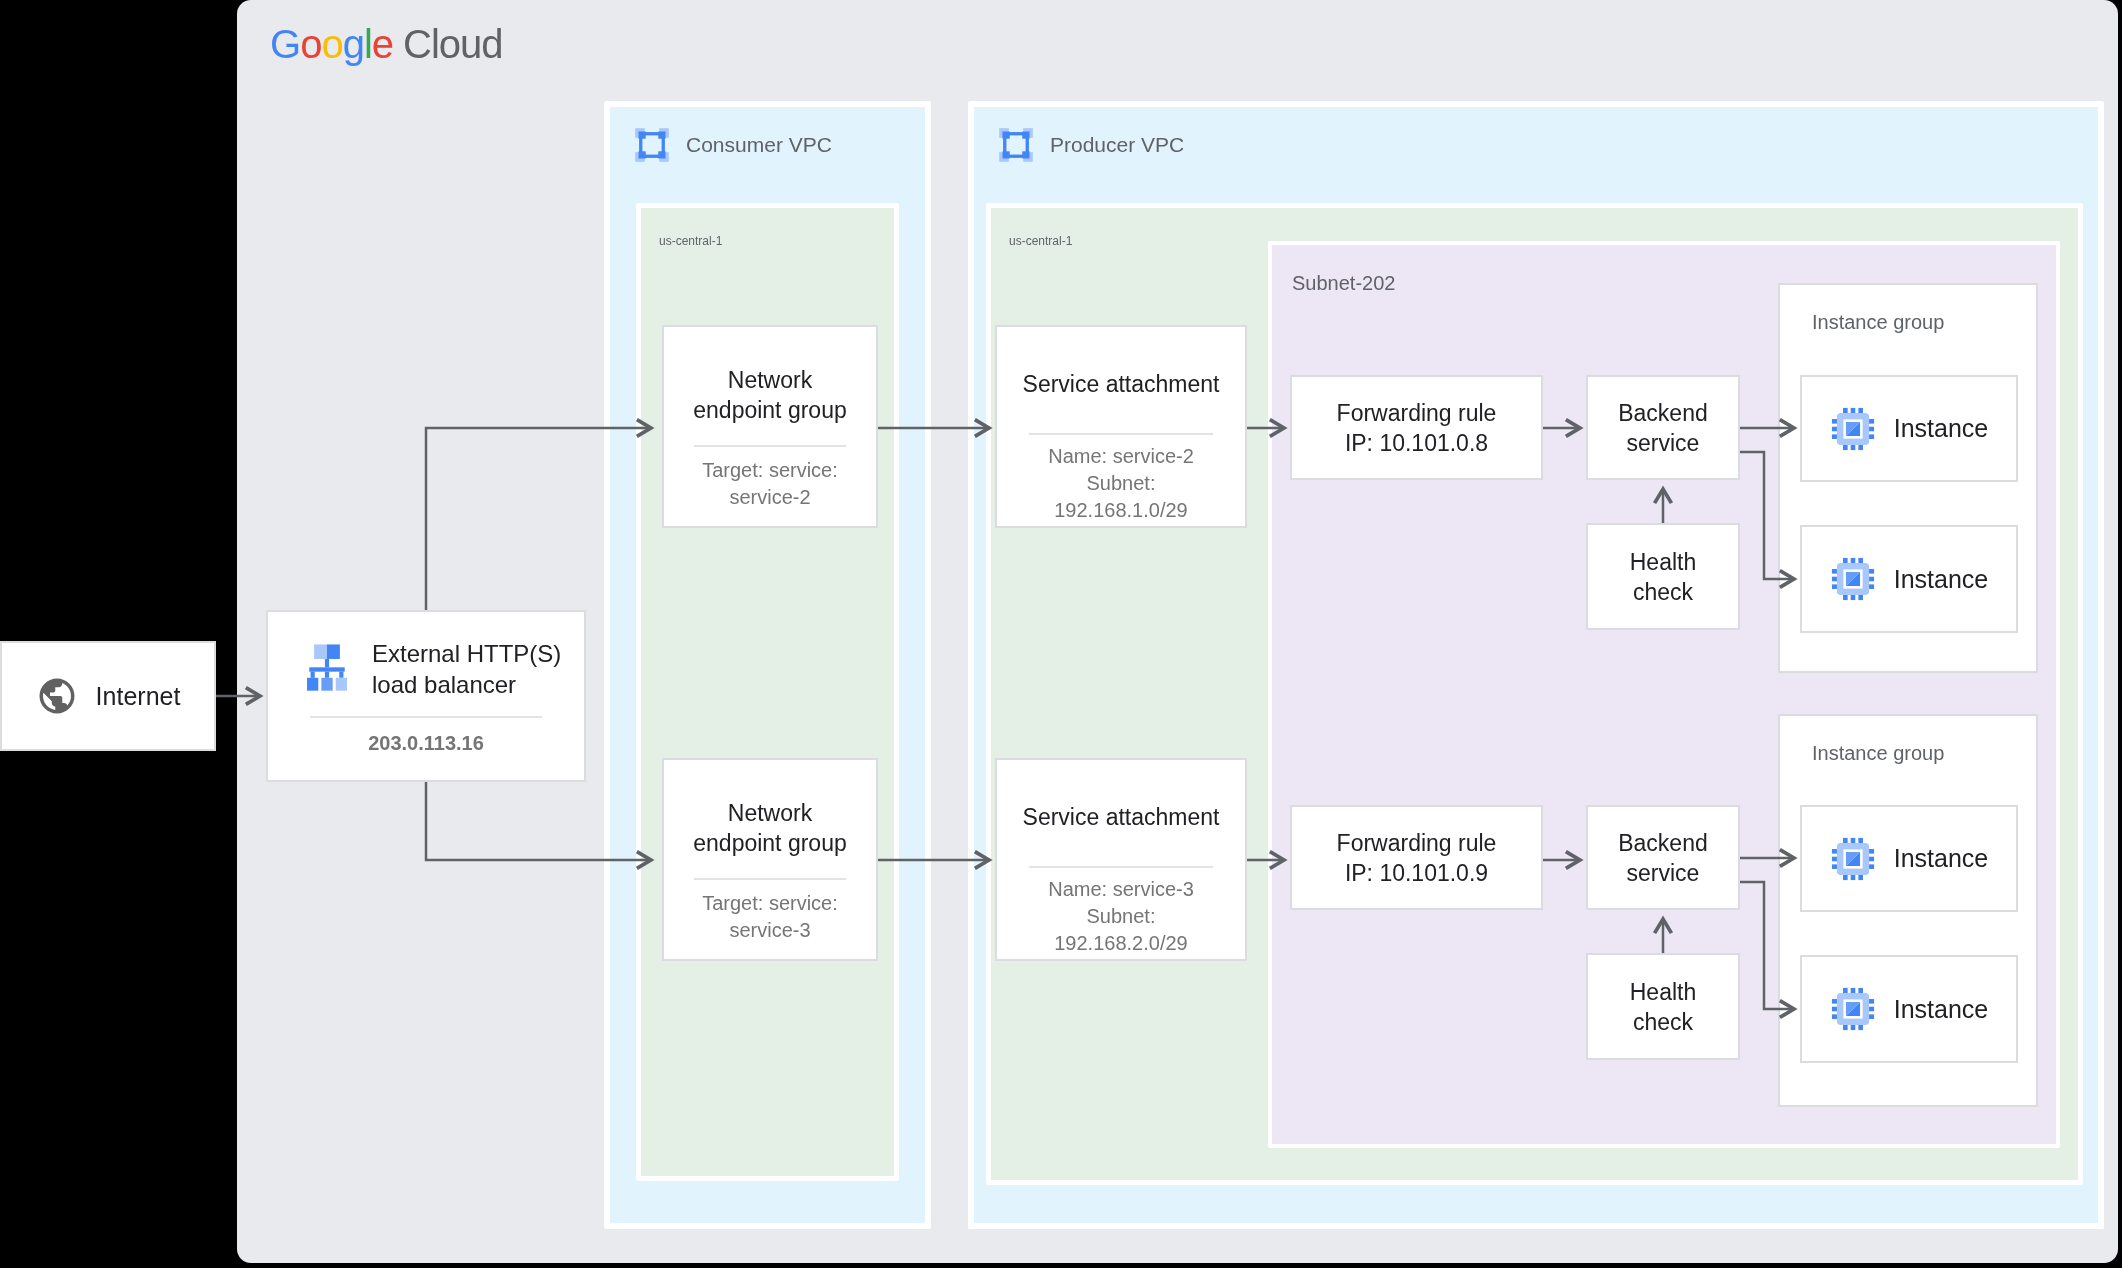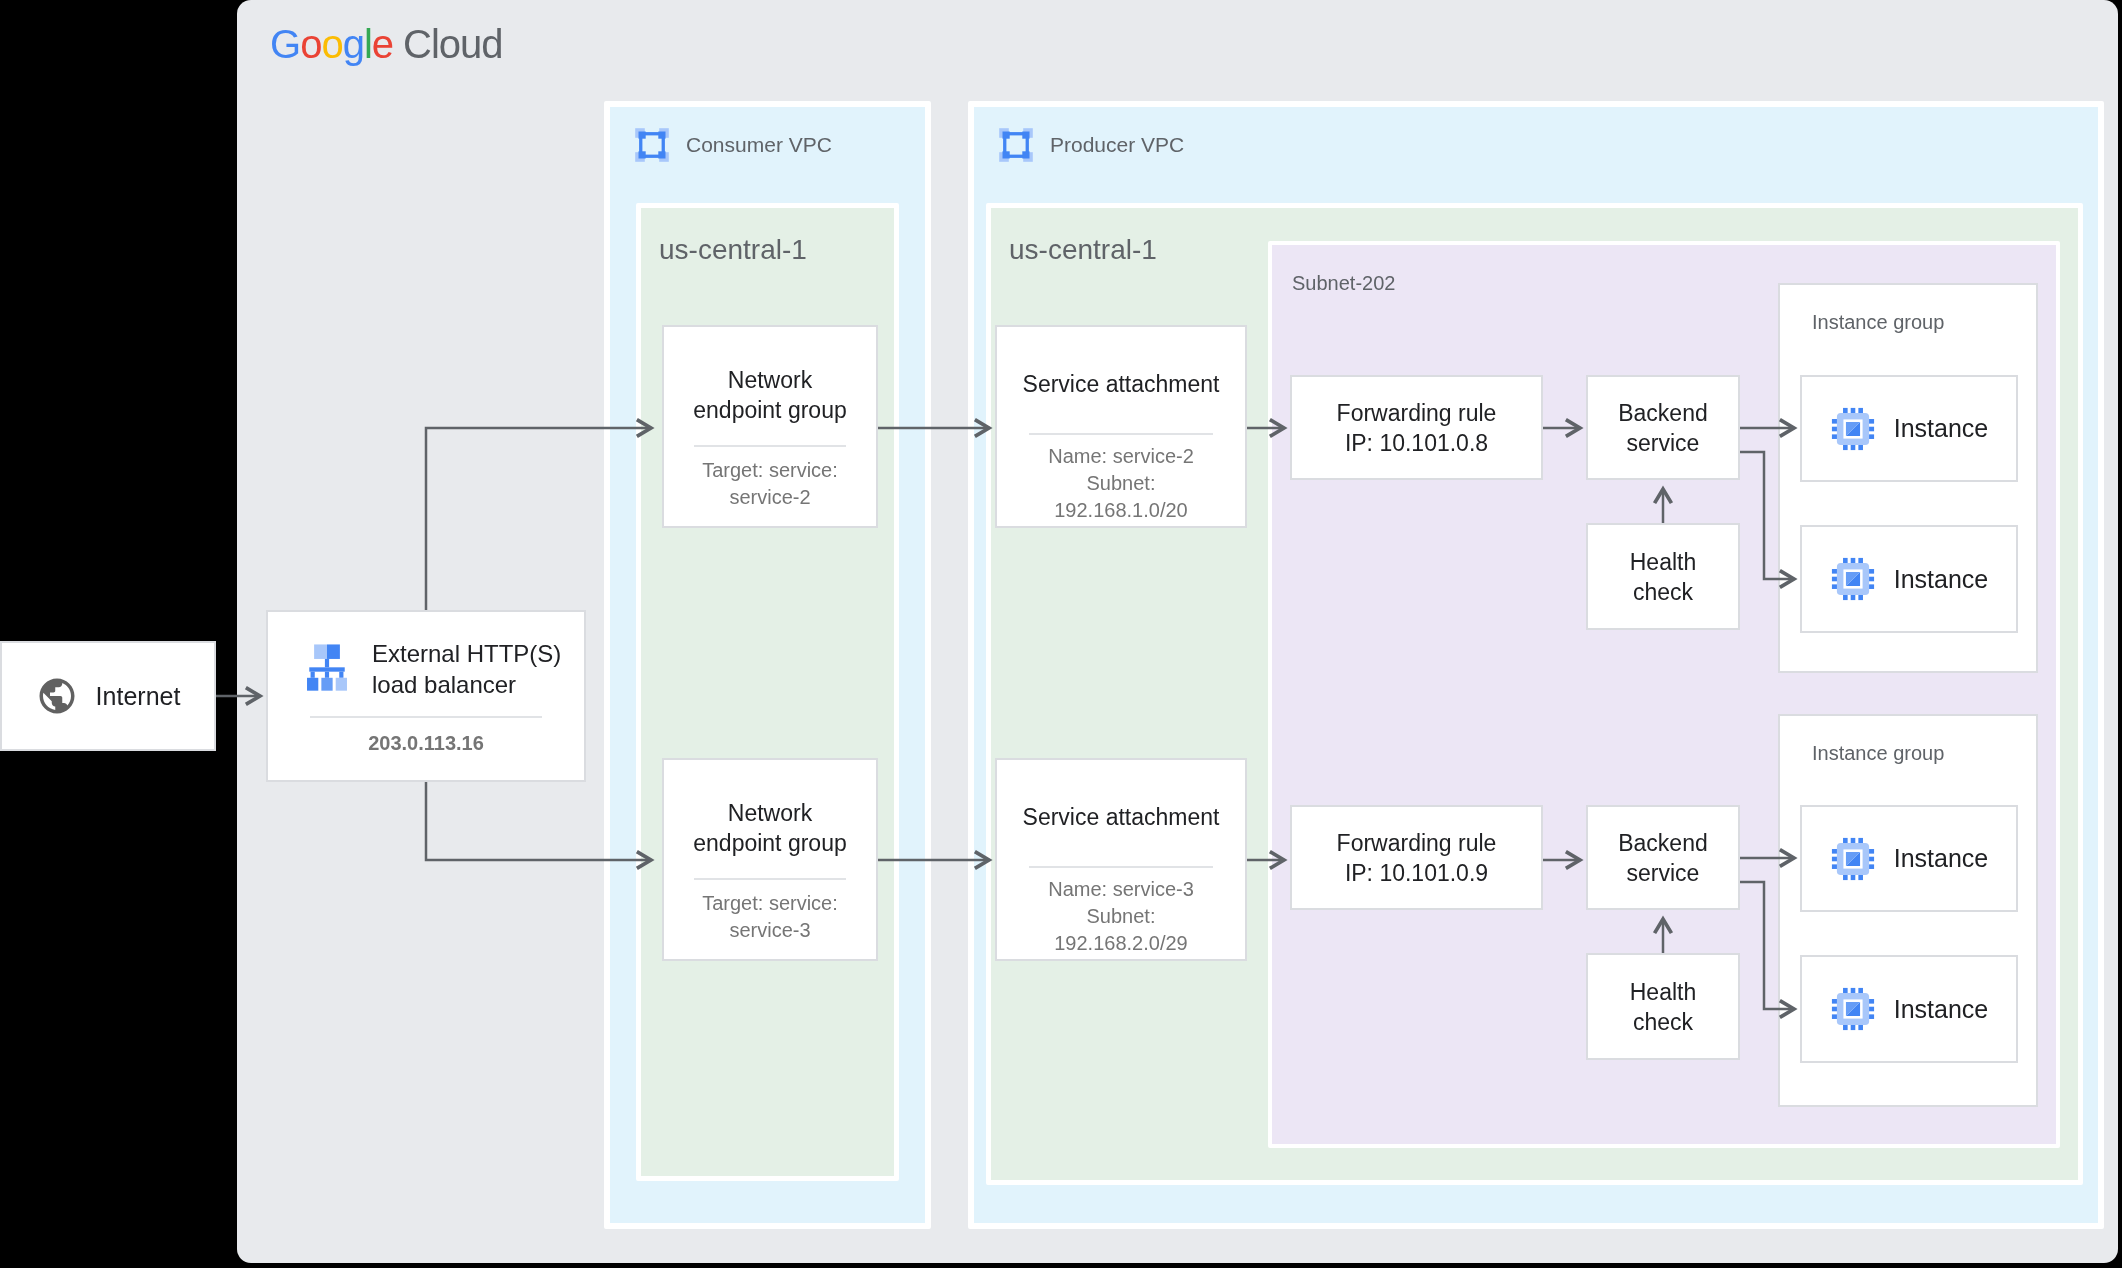--- a/index.html
+++ b/index.html
@@ -8,21 +8,21 @@
   .panel{position:absolute;left:237px;top:0;width:1881px;height:1263px;background:#E8EAED;border-radius:14px;}
   
   .logo{position:absolute;left:270px;top:22px;font-size:40px;font-weight:500;letter-spacing:-1px;}
   .logo .cloud{color:#5F6368;margin-left:10px;font-weight:400;}
   
   .vpcbox{position:absolute;background:#E1F3FC;border:6px solid #fff;box-sizing:border-box;border-radius:2px;}
   .region{position:absolute;background:#E4F0E6;border:5px solid #fff;box-sizing:border-box;border-radius:2px;}
   .subnet{position:absolute;background:#ECE6F5;border:4px solid #fff;box-sizing:border-box;border-radius:2px;}
   .vpc-header{display:flex;align-items:center;gap:16px;padding:20px 0 0 24px;}
   .vpc-label,.region-label,.zone-label,.ig-label{color:#5F6368;font-size:21px;}
-  .region-label{display:block;padding:26px 0 0 18px;font-size:28px;}
+  .region-label{display:block;padding:26px 0 0 18px;font-size:12px;}
   .zone-label{padding:24px 0 0 20px;font-size:20px;line-height:28px;}
   
   .node{position:absolute;background:#fff;border:2px solid #DADCE0;box-sizing:border-box;
         display:flex;flex-direction:column;align-items:center;color:#202124;}
   .title{font-size:23px;line-height:30px;text-align:center;color:#202124;}
   .muted{font-size:20px;line-height:27px;color:#757575;text-align:center;}
   .divider{border-top:2px solid #E1E3E6;width:152px;}
   .rowcenter{display:flex;align-items:center;justify-content:center;gap:18px;width:100%;height:100%;}
   .biglabel{font-size:25px;color:#202124;}
   
@@ -145,21 +145,21 @@
       <div>service-3</div>
     </div>
   </div>
 
   <div class="node" style="left:995px;top:325px;width:252px;height:203px;">
     <div class="title" style="margin-top:42px;">Service attachment</div>
     <div class="divider" style="margin-top:34px;width:184px;"></div>
     <div class="muted" style="margin-top:8px;">
       <div>Name: service-2</div>
       <div>Subnet:</div>
-      <div>192.168.1.0/20</div>
+      <div>192.168.1.0/29</div>
     </div>
   </div>
   <div class="node" style="left:995px;top:758px;width:252px;height:203px;">
     <div class="title" style="margin-top:42px;">Service attachment</div>
     <div class="divider" style="margin-top:34px;width:184px;"></div>
     <div class="muted" style="margin-top:8px;">
       <div>Name: service-3</div>
       <div>Subnet:</div>
       <div>192.168.2.0/29</div>
     </div>

